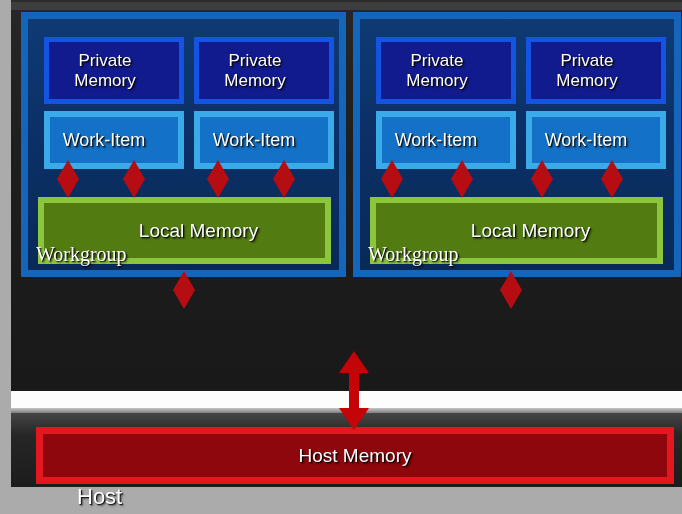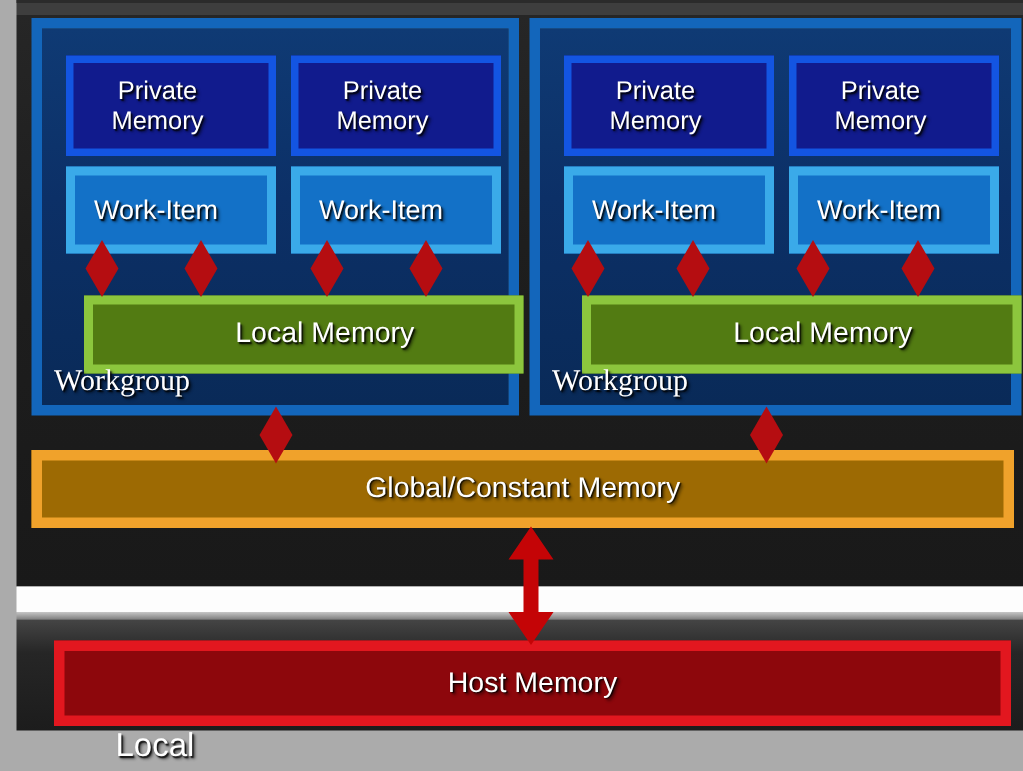--- a/index.html
+++ b/index.html
@@ -19,21 +19,21 @@
                background:linear-gradient(180deg,#0f3a74 0%,#0c3067 45%,#092a58 100%); }
   .wg1 { left:10px;  width:325px; }
   .wg2 { left:342px; width:328px; }
 
   .mem-box { position:absolute; display:flex; align-items:center; justify-content:center; }
   .pm { width:140px; height:67px; top:18px;
         border:5px solid #1355e2; background:#111b8d; }
   .wi { width:140px; height:58px; top:92px;
         border:6px solid #3aaae9; background:#1371c7; }
   .pos-a { left:16px; } .pos-b { left:166px; }
-  .local { left:28px; top:178px; width:293px; height:52px;
+  .local { left:10px; top:178px; width:293px; height:67px;
            border:6px solid #8cc63d; background:#527b12;padding-left:28px; }
 
   .label-text { color:#ffffff;
                 text-shadow:1px 1px 1px rgba(0,0,0,0.9), 2px 2px 2px rgba(0,0,0,0.45); }
   .pm-text { font-size:17px; line-height:20px; max-width:95px; text-align:center;
              transform:translateX(-9px); }
   .wi-text { font-size:18px; transform:translateX(-10px); }
   .local-text { font-size:19px; }
 
   .wg-label { position:absolute; left:8px; bottom:4px; font-size:20px;font-family:Liberation Serif, serif; }
@@ -98,34 +98,31 @@
       </div>
       <div class="mem-box wi pos-b">
         <span class="label-text wi-text">Work-Item</span>
       </div>
       <div class="mem-box local">
         <span class="label-text local-text">Local Memory</span>
       </div>
       <div class="label-text wg-label">Workgroup</div>
     </div>
 
-    <div class="global-bar">
-      <span class="label-text">Global/Constant Memory</span>
-    </div>
 
   </div>
 
   <div class="white-band"></div>
   <div class="gray-line"></div>
 
   <div class="host-box">
     <div class="hm-bar">
       <span class="label-text">Host Memory</span>
     </div>
-    <div class="label-text host-label">Local</div>
+    <div class="label-text host-label">Host</div>
   </div>
 
   <svg class="connectors" viewBox="0 0 682 514" xmlns="http://www.w3.org/2000/svg">
 
     <polygon fill="#b50d11" points="57,160 68,179 57,198 46,179"></polygon>
     <polygon fill="#b50d11" points="123,160 134,179 123,198 112,179"></polygon>
     <polygon fill="#b50d11" points="207,160 218,179 207,198 196,179"></polygon>
     <polygon fill="#b50d11" points="273,160 284,179 273,198 262,179"></polygon>
 
     <polygon fill="#b50d11" points="381,160 392,179 381,198 370,179"></polygon>

